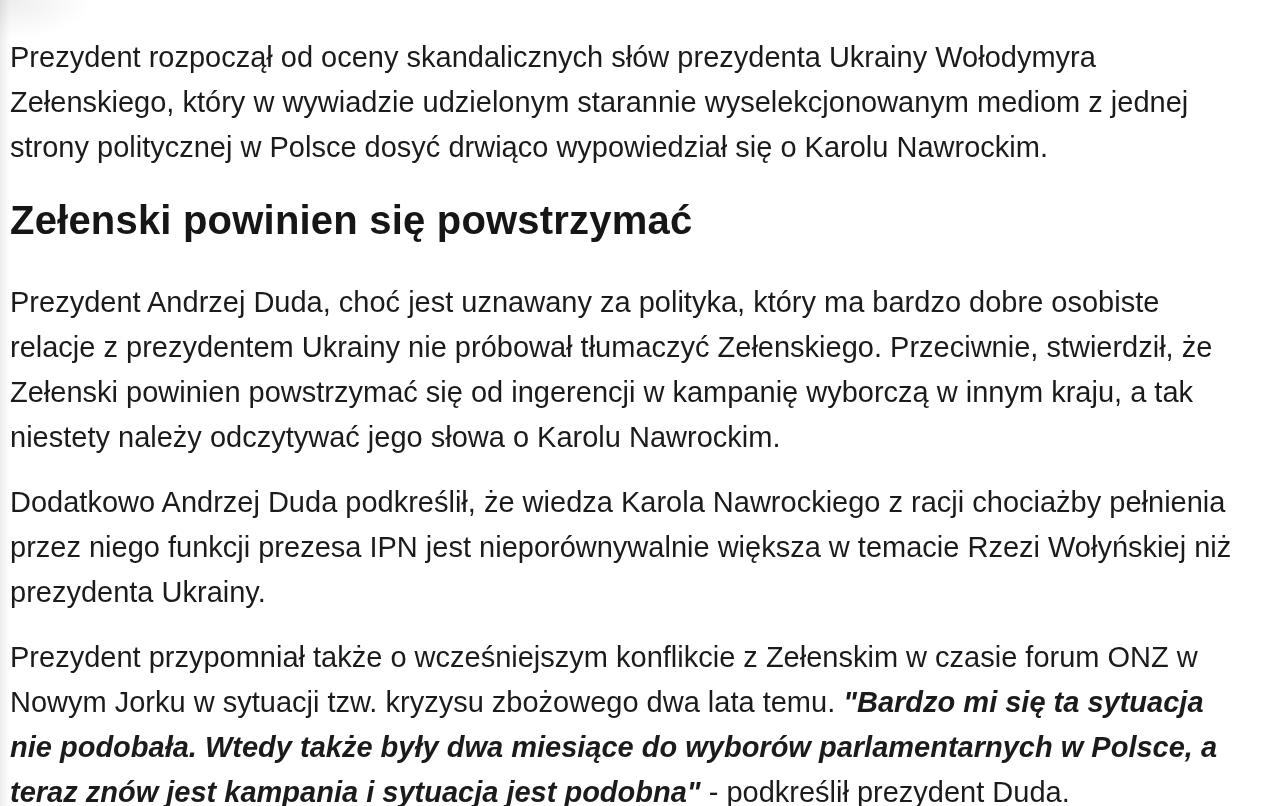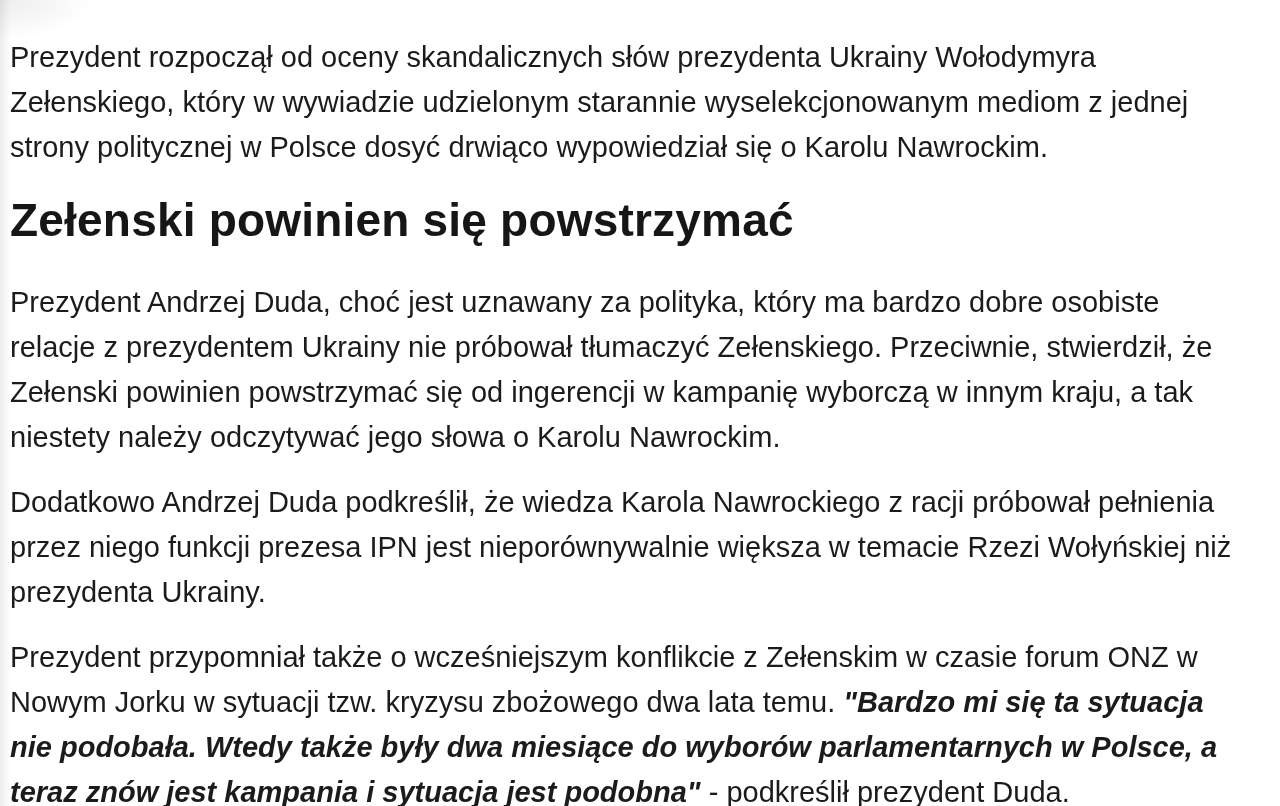--- a/index.html
+++ b/index.html
@@ -33,21 +33,21 @@
   .article {
     padding: 35px 38px 0 10px;   
     color: #1b1b1b;
     font-size: 29px;
     line-height: 45px;
   }
   .article p {
     margin: 0 0 20px 0;
   }
   .article h2 {
-    font-size: 46px;
+    font-size: 40px;
     line-height: 44px;
     font-weight: 700;
     color: #161616;
     margin: 28px 0 38px 0;
     letter-spacing: 0.2px;
   }
   .quote-bold-italic {
     font-weight: 700;
     font-style: italic;
   }
@@ -59,17 +59,17 @@
 <div class="topleft-glow"></div>
 
 <article class="article">
 
   <p>Prezydent rozpoczął od oceny skandalicznych słów prezydenta Ukrainy Wołodymyra Zełenskiego, który w wywiadzie udzielonym starannie wyselekcjonowanym mediom z jednej strony politycznej w Polsce dosyć drwiąco wypowiedział się o Karolu Nawrockim.</p>
 
   <h2>Zełenski powinien się powstrzymać</h2>
 
   <p>Prezydent Andrzej Duda, choć jest uznawany za polityka, który ma bardzo dobre osobiste relacje z prezydentem Ukrainy nie próbował tłumaczyć Zełenskiego. Przeciwnie, stwierdził, że Zełenski powinien powstrzymać się od ingerencji w kampanię wyborczą w innym kraju, a tak niestety należy odczytywać jego słowa o Karolu Nawrockim.</p>
 
-  <p>Dodatkowo Andrzej Duda podkreślił, że wiedza Karola Nawrockiego z racji próbował pełnienia przez niego funkcji prezesa IPN jest nieporównywalnie większa w temacie Rzezi Wołyńskiej niż prezydenta Ukrainy.</p>
+  <p>Dodatkowo Andrzej Duda podkreślił, że wiedza Karola Nawrockiego z racji chociażby pełnienia przez niego funkcji prezesa IPN jest nieporównywalnie większa w temacie Rzezi Wołyńskiej niż prezydenta Ukrainy.</p>
 
   <p><span>Prezydent przypomniał także o wcześniejszym konflikcie z Zełenskim w czasie forum ONZ w Nowym Jorku w sytuacji tzw. kryzysu zbożowego dwa lata temu. </span><span class="quote-bold-italic">"Bardzo mi się ta sytuacja nie podobała. Wtedy także były dwa miesiące do wyborów parlamentarnych w Polsce, a teraz znów jest kampania i sytuacja jest podobna"</span><span> - podkreślił prezydent Duda.</span></p>
 
 </article>
 
 </body></html>

